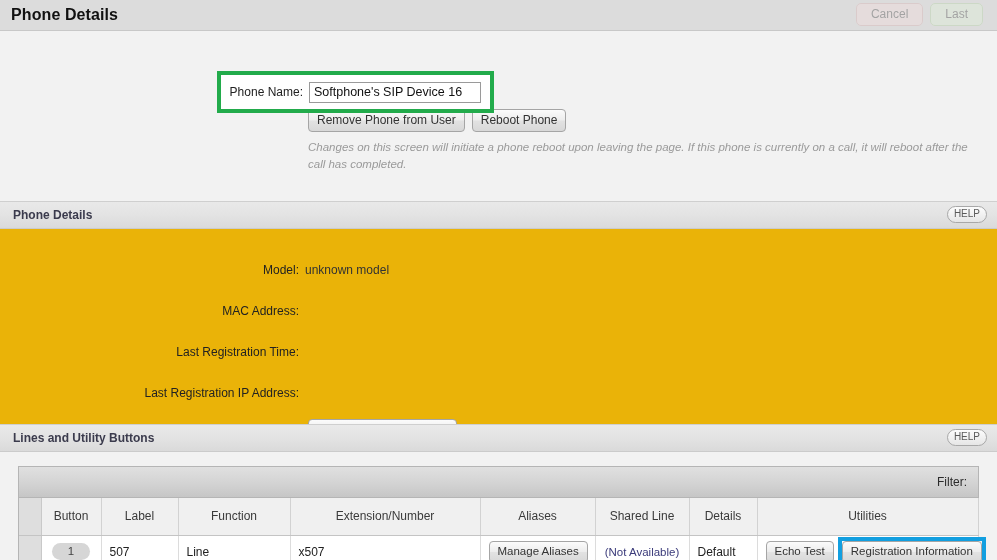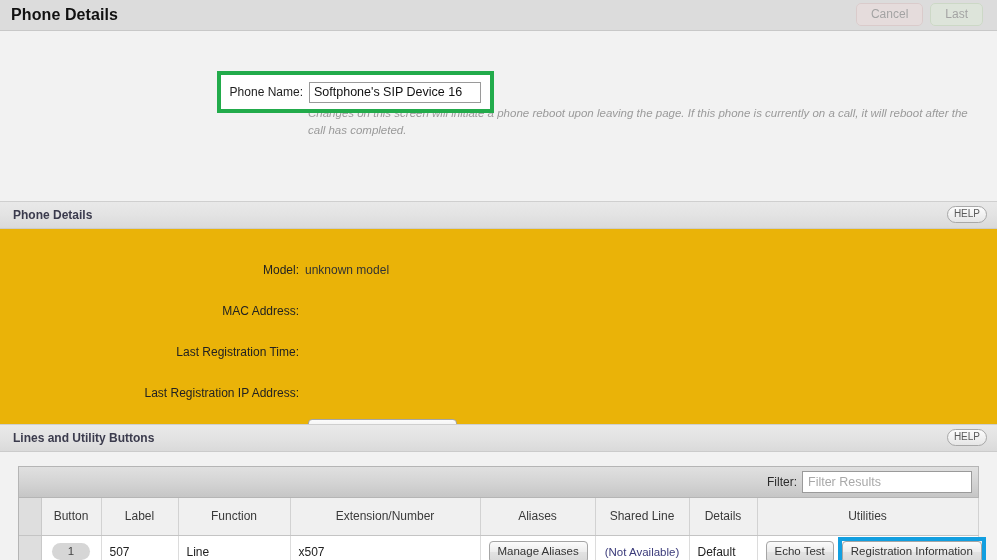--- a/index.html
+++ b/index.html
@@ -313,20 +313,24 @@
 
   <div style="height:46px"></div>
 
   <div class="frow">
     <div class="flabel">Lines:</div>
     <div class="fctl">
       <input class="txt lines" type="text" value="1" style="">
     </div>
   </div>
 
+  <div class="btnrow">
+    <button class="gbtn">Remove Phone from User</button>
+    <button class="gbtn">Reboot Phone</button>
+  </div>
 
   <div class="helptext">Changes on this screen will initiate a phone reboot upon leaving the page. If this phone is currently on a call, it will reboot after the call has completed.</div>
 </div>
 
 <div class="section-head">
   <div class="section-head-title">Phone Details</div>
   <button class="help-btn">HELP</button>
 </div>
 
 <div class="details">
@@ -354,21 +358,20 @@
 <div class="section-head">
   <div class="section-head-title">Lines and Utility Buttons</div>
   <button class="help-btn">HELP</button>
 </div>
 
 <div class="panel">
   <div class="tablewrap">
 
     <div class="filterbar">
       <span class="filter-label">Filter:</span>
-      <input class="filter-input" type="text" placeholder="Filter Results" style="">
     </div>
 
     <table class="grid">
       <colgroup>
         <col style="width:22px">
         <col style="width:60px">
         <col style="width:77px">
         <col style="width:112px">
         <col style="width:190px">
         <col style="width:115px">

